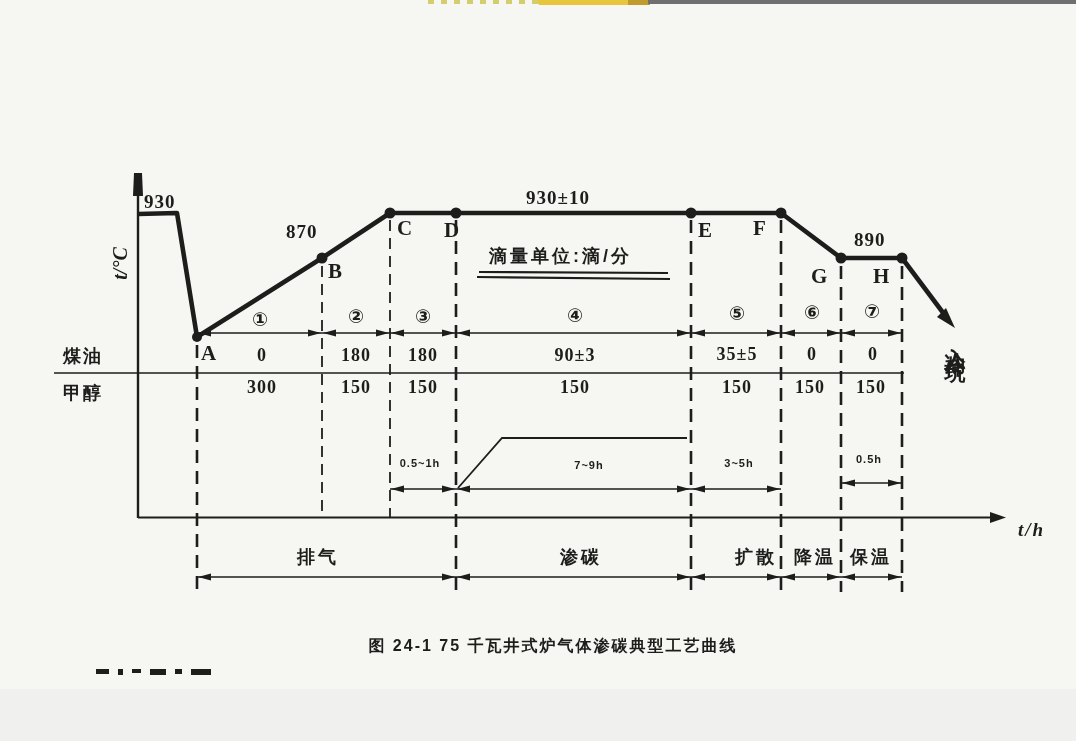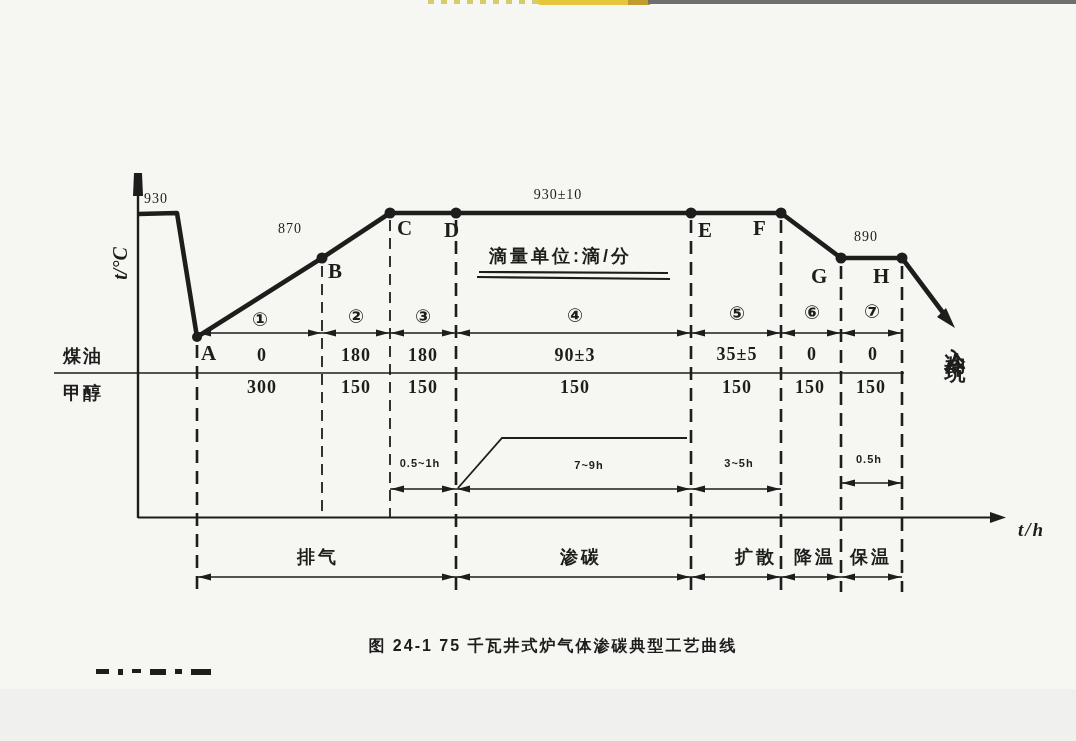--- a/index.html
+++ b/index.html
@@ -13,21 +13,21 @@
   
   .scanbar{position:absolute;top:0;height:5px;}
   .scanbar.dashes{left:428px;width:112px;height:4px;
     background:repeating-linear-gradient(90deg,#d3cd6d 0 6px,rgba(0,0,0,0) 6px 13px);}
   .scanbar.yellow{left:538px;width:96px;background:#e7c63d;border-radius:0 0 2px 2px;}
   .scanbar.yellowtip{left:628px;width:22px;background:#c19c2d;}
   .scanbar.gray{left:648px;width:428px;height:4px;background:#6f6f6f;}
   svg{position:absolute;left:0;top:0;}
   .lbl{position:absolute;white-space:nowrap;}
   .num{font-size:18px;font-family:"Liberation Serif","DejaVu Serif",serif;font-weight:bold;letter-spacing:1px;}
-  .temp{font-size:14px;font-family:"Liberation Serif","DejaVu Serif",serif;font-weight:normal;letter-spacing:1px;}
+  .temp{font-size:19px;font-family:"Liberation Serif","DejaVu Serif",serif;font-weight:bold;letter-spacing:1px;}
   .pt{font-size:21px;font-family:"Liberation Serif","DejaVu Serif",serif;font-weight:bold;}
   .cn{font-weight:bold;font-size:18px;letter-spacing:2px;}
   .circ{font-size:19px;font-weight:bold;}
   .ctr{transform:translateX(-50%);}
   .yaxis-label{left:84px;top:252px;width:72px;text-align:center;
     transform:rotate(-90deg);font-style:italic;font-size:20px;
     font-family:"Liberation Serif","DejaVu Serif",serif;font-weight:bold;}
   .xaxis-label{left:1018px;top:519px;font-style:italic;font-size:19px;
     font-family:"Liberation Serif","DejaVu Serif",serif;font-weight:bold;letter-spacing:2px;}
   .pit{left:941px;top:331px;writing-mode:vertical-rl;text-orientation:upright;
@@ -142,21 +142,21 @@
       <polygon points="840,577 827,573.5 827,580.5"></polygon>
         <polygon points="842,577 855,573.5 855,580.5"></polygon>
       <polygon points="901,577 888,573.5 888,580.5"></polygon>
     </g>
   </svg>
 
   <div class="lbl yaxis-label">t/°C</div>
   <div class="lbl xaxis-label">t/h</div>
 
   <div class="lbl temp" style="left:144px;top:191px;">930</div>
-  <div class="lbl temp" style="left:278px;top:221px;">870</div>
+  <div class="lbl temp" style="left:286px;top:221px;">870</div>
   <div class="lbl temp ctr" style="left:558px;top:187px;">930±10</div>
   <div class="lbl temp" style="left:854px;top:229px;">890</div>
 
   <div class="lbl pt" style="left:201px;top:341px;">A</div>
   <div class="lbl pt" style="left:328px;top:259px;">B</div>
   <div class="lbl pt" style="left:397px;top:216px;">C</div>
   <div class="lbl pt" style="left:444px;top:218px;">D</div>
   <div class="lbl pt" style="left:698px;top:218px;">E</div>
   <div class="lbl pt" style="left:753px;top:216px;">F</div>
   <div class="lbl pt" style="left:811px;top:264px;">G</div>

